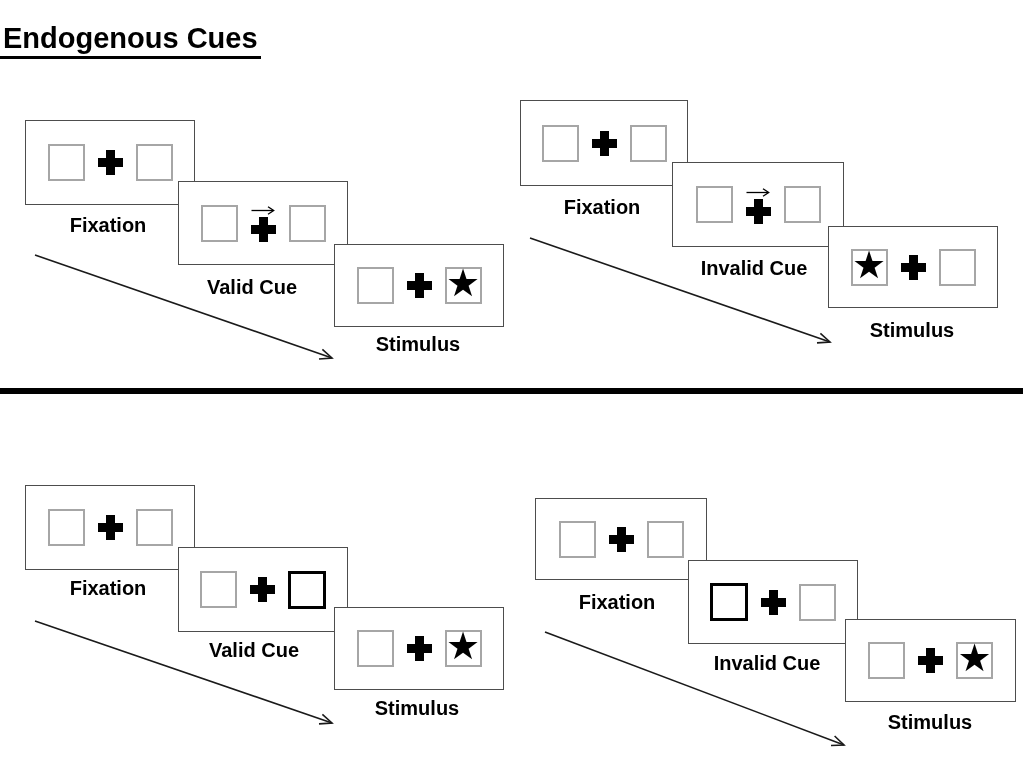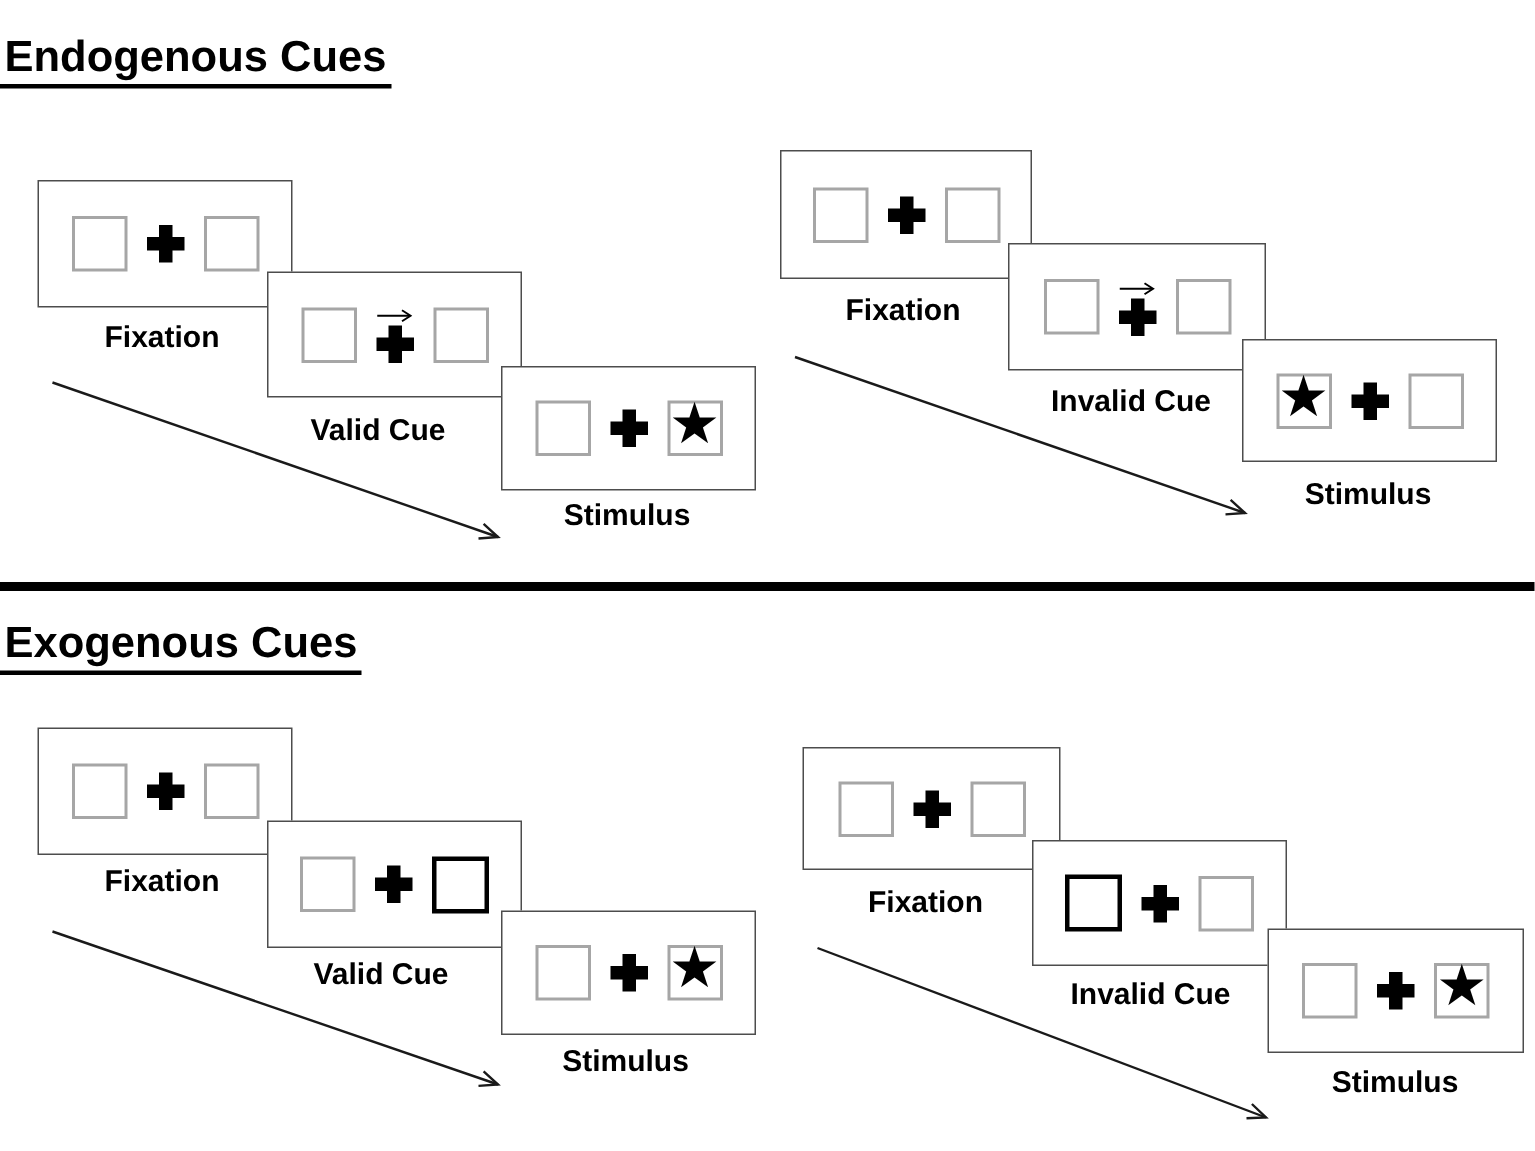--- a/index.html
+++ b/index.html
@@ -120,23 +120,20 @@
           <span class="star">★</span>
         </span>
       <span class="cross"></span>
       <span class="sq"></span>
     </div>
     <div class="step-label" style="left:912px;top:319px;">Stimulus</div>
   </div>
 
   <div class="divider"></div>
 
-  <div class="title-row" style="top:413px;">
-    <span class="title">Exogenous Cues</span>
-  </div>
 
   <div>
     <div class="panel" style="left:25px;top:485px;width:170px;height:85px;">
       <span class="sq"></span>
       <span class="cross"></span>
       <span class="sq"></span>
     </div>
     <div class="step-label" style="left:108px;top:577px;">Fixation</div>
 
     <div class="panel" style="left:178px;top:547px;width:170px;height:85px;">

